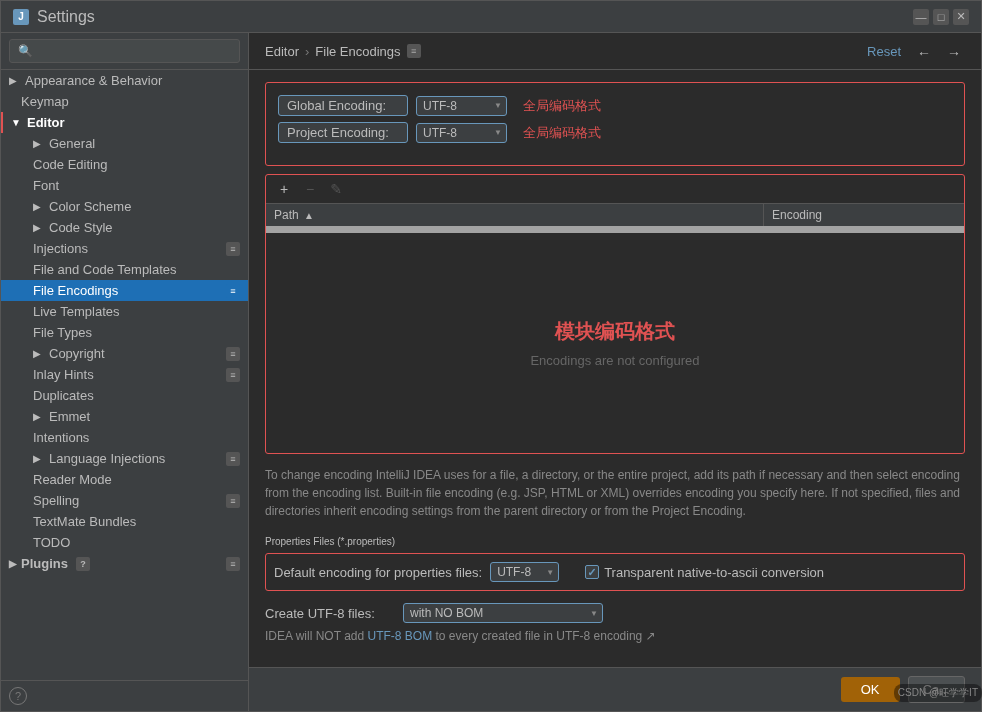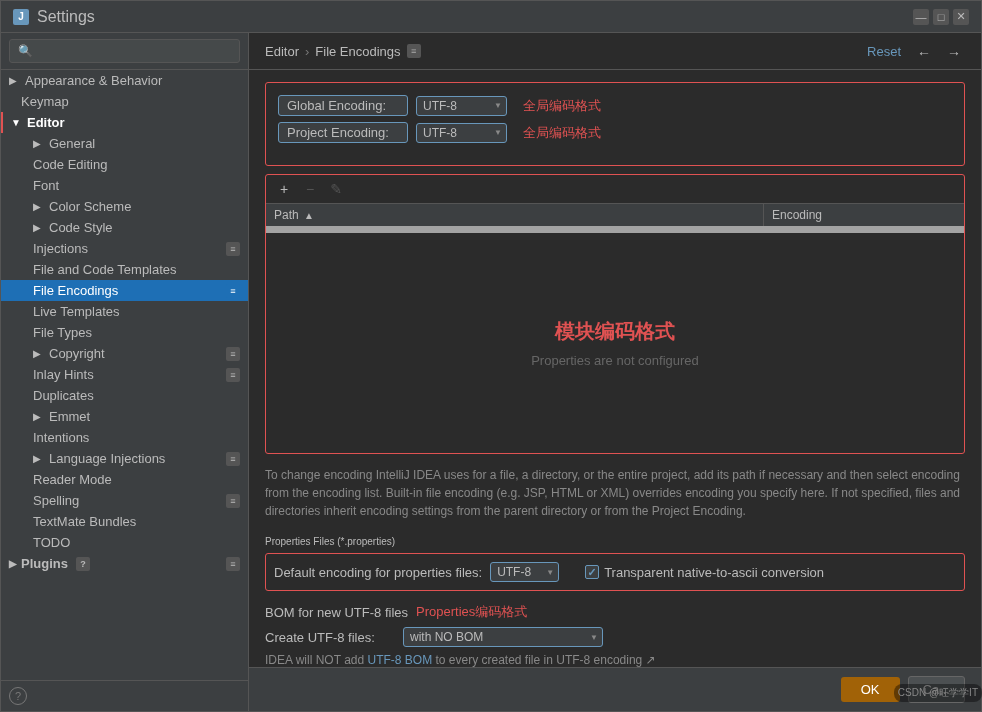--- a/index.html
+++ b/index.html
@@ -677,21 +677,21 @@
           </div>
           <div class="table-header">
             <div class="th">
               <span>Path</span>
               <span class="th-sort">▲</span>
             </div>
             <div class="th">Encoding</div>
           </div>
           <div class="table-body">
             <div class="module-label">模块编码格式</div>
-            <div class="empty-msg">Properties are not configured</div>
+            <div class="empty-msg">Encodings are not configured</div>
           </div>
         </div>
 
         <p class="info-text">To change encoding IntelliJ IDEA uses for a file, a directory, or the entire project, add its path if necessary and then select encoding from the encoding list. Built-in file encoding (e.g. JSP, HTML or XML) overrides encoding you specify here. If not specified, files and directories inherit encoding settings from the parent directory or from the Project Encoding.</p>
 
         <div class="properties-section">
           <div class="section-title">Properties Files (*.properties)</div>
           <div class="properties-box">
             <div class="prop-row">
               <span class="prop-label">Default encoding for properties files:</span>
@@ -703,24 +703,20 @@
               </div>
               <div class="checkbox-wrap">
                 <div class="checkbox-custom checked"></div>
                 <span class="checkbox-label">Transparent native-to-ascii conversion</span>
               </div>
             </div>
           </div>
         </div>
 
         <div class="bom-section">
-          <div class="bom-header">
-            <span class="bom-title">BOM for new UTF-8 files</span>
-            <span class="bom-annotation">Properties编码格式</span>
-          </div>
           <div class="bom-row">
             <span class="bom-label">Create UTF-8 files:</span>
             <div class="select-wrap">
               <select class="encoding-select" style="min-width:200px;">
                 <option>with NO BOM</option>
                 <option>with BOM</option>
               </select>
             </div>
           </div>
           <div class="bom-info">

